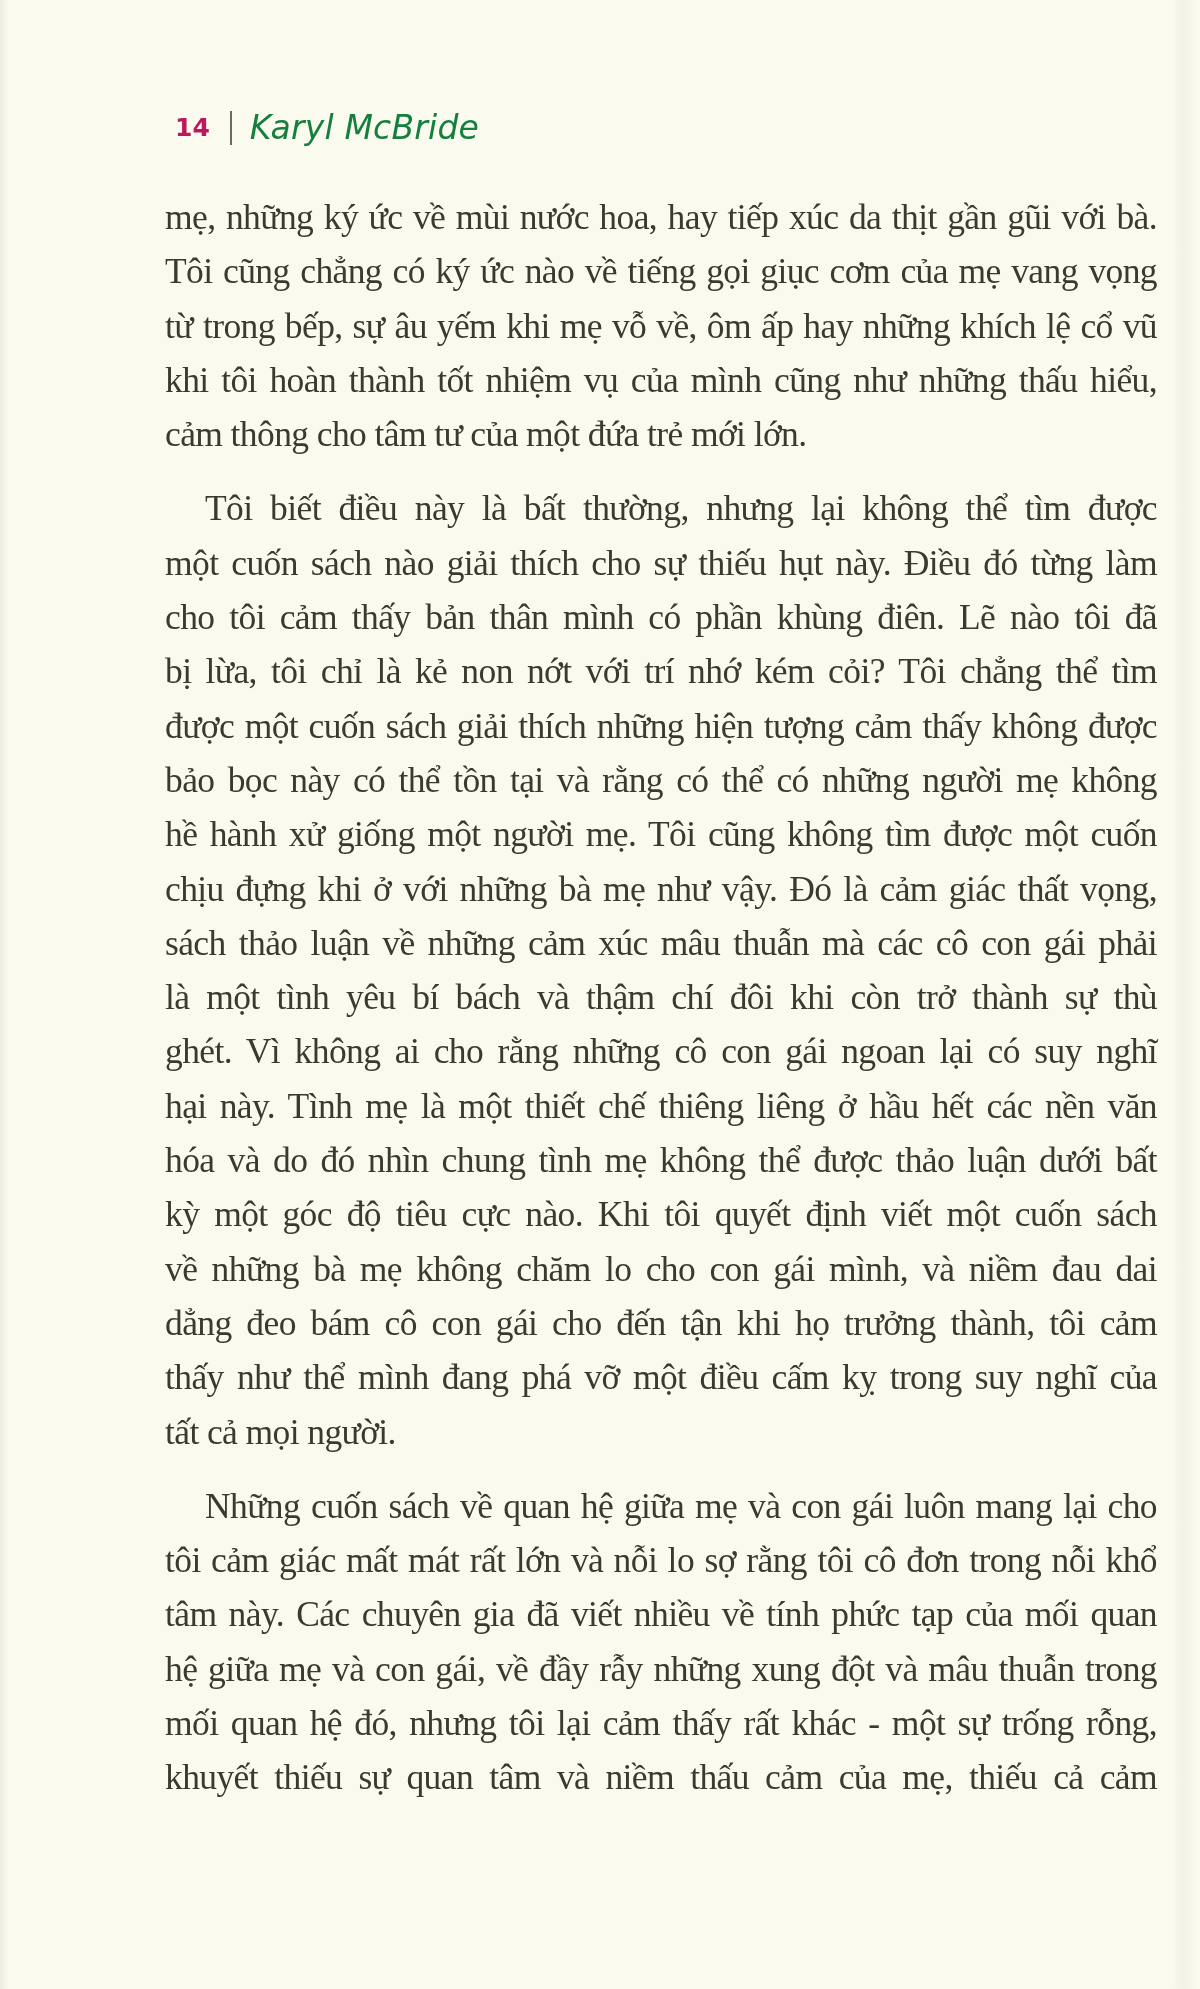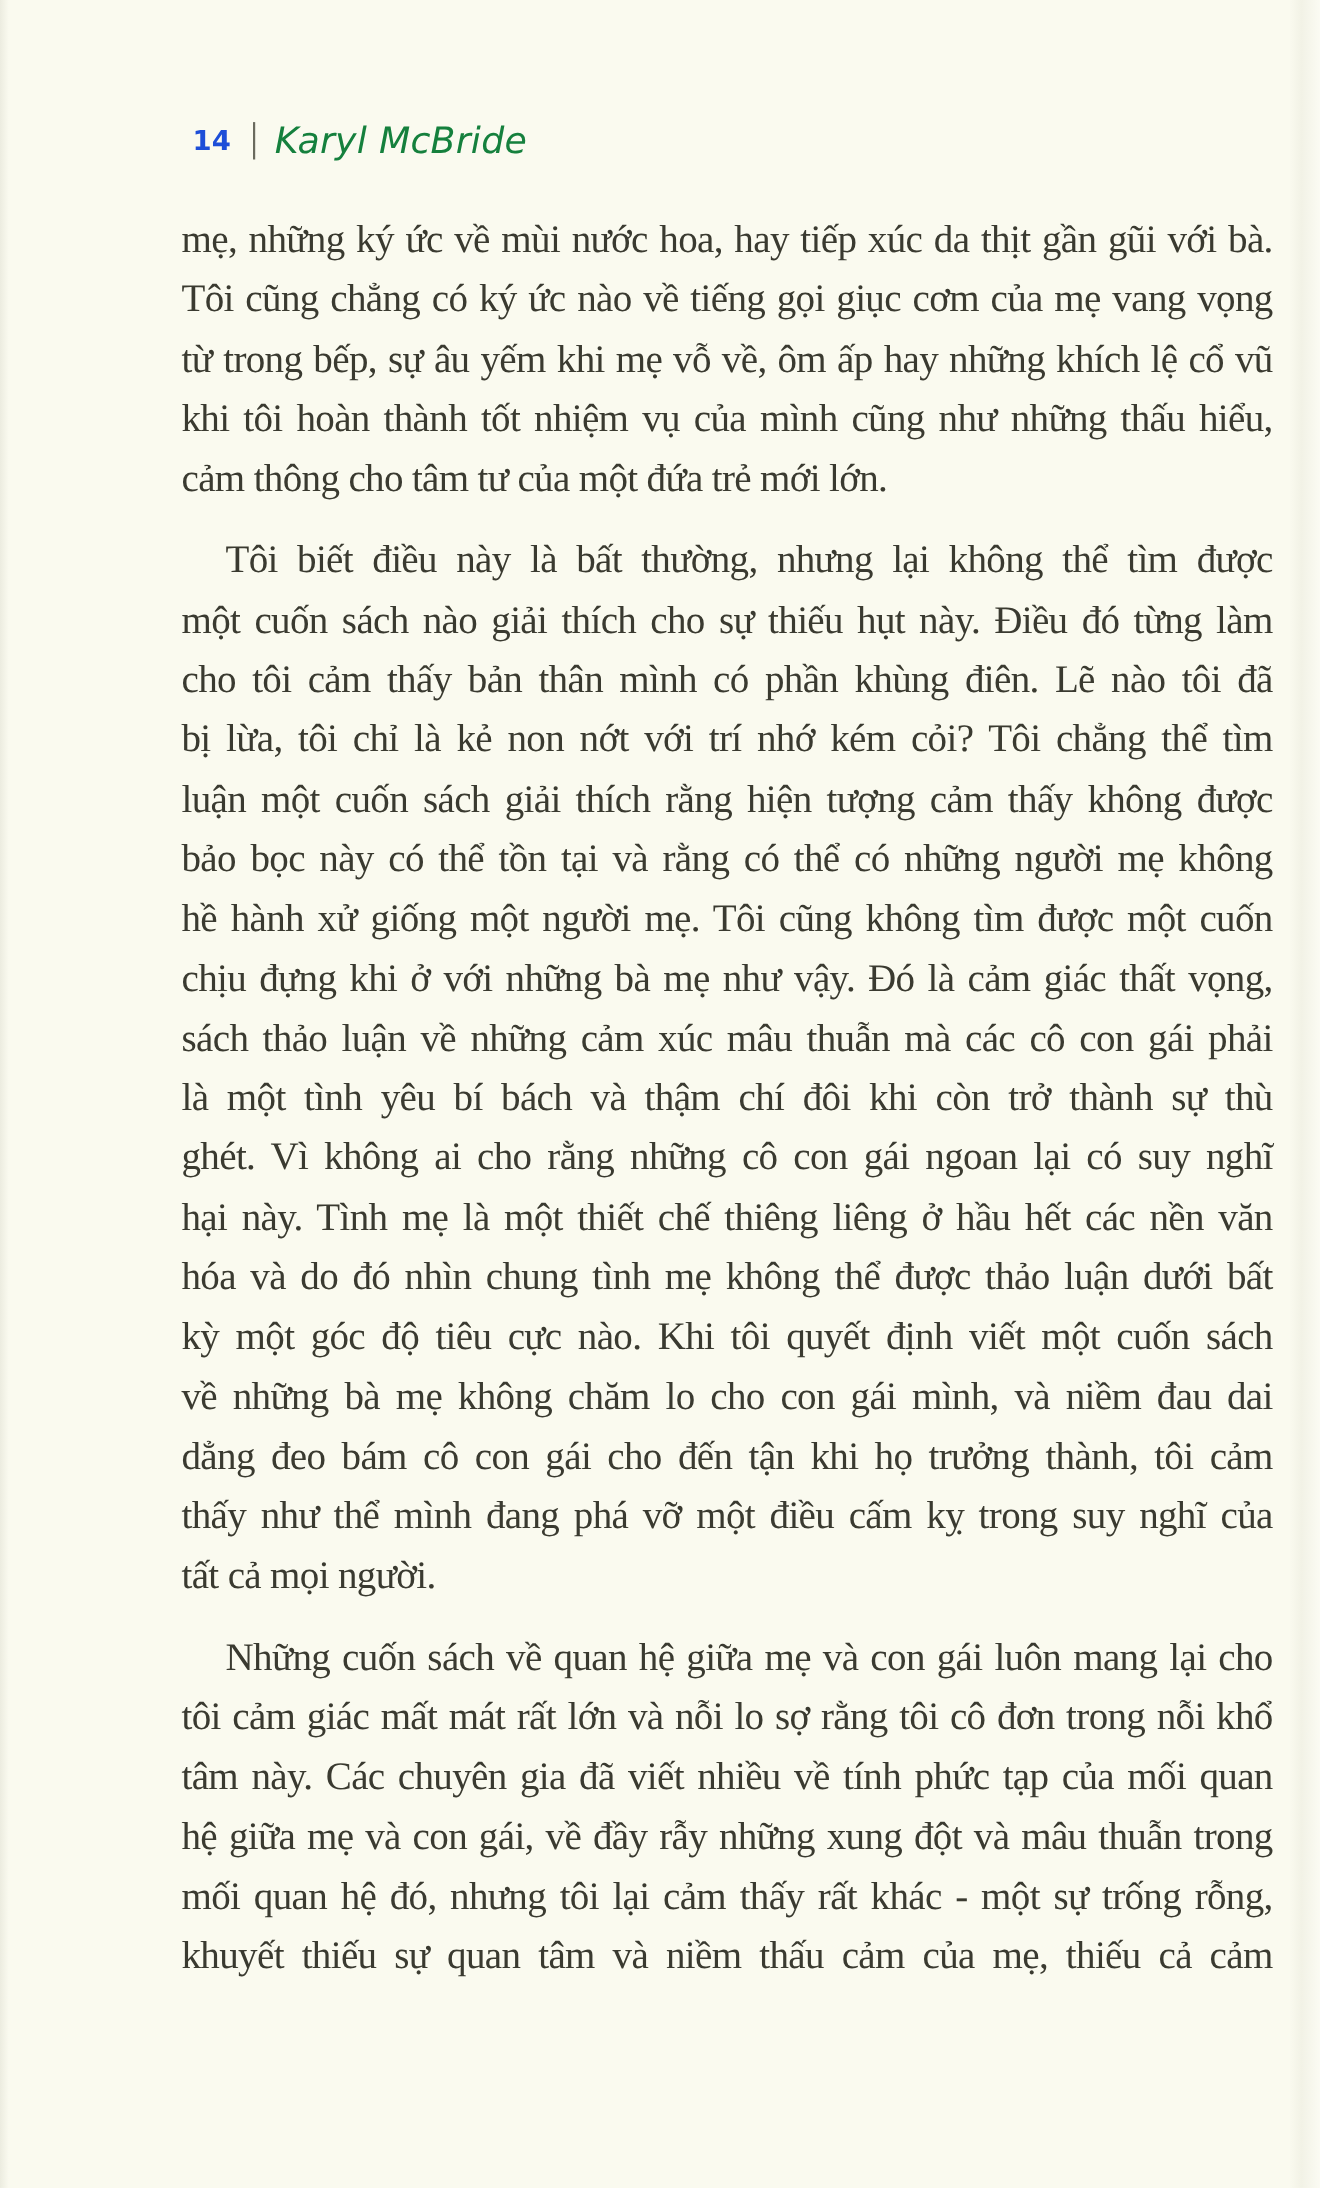--- a/index.html
+++ b/index.html
@@ -17,21 +17,21 @@
   .right-edge {
     position: absolute; right: 0; top: 0; width: 28px; height: 1989px;
     background: linear-gradient(to right, #fafaef, #f2f2e6 40%, #fbfbf3);
   }
   .running-head {
     position: absolute; left: 175px; top: 108px;
     display: flex; align-items: center;
     font-family: "DejaVu Sans", "Liberation Sans", sans-serif;
   }
   .page-number {
-    font-weight: bold; font-size: 25px; color: #1d4ed8;
+    font-weight: bold; font-size: 25px; color: #be185d;
   }
   .head-divider {
     display: inline-block; width: 2px; height: 34px; background: #6a6a5e;
     margin: 0 18px 0 20px;
   }
   .author-name {
     font-size: 33px; color: #15803d; font-weight: normal; letter-spacing: 0.2px; font-style: italic;
   }
   .body-text {
     position: absolute; left: 165px; top: 190px; width: 992px;
@@ -67,21 +67,21 @@
     <div class="line">khi tôi hoàn thành tốt nhiệm vụ của mình cũng như những thấu hiểu,</div>
     <div class="line last">cảm thông cho tâm tư của một đứa trẻ mới lớn.</div>
   </div>
   <div class="para-gap"></div>
 
   <div>
     <div class="line indent">Tôi biết điều này là bất thường, nhưng lại không thể tìm được</div>
     <div class="line">một cuốn sách nào giải thích cho sự thiếu hụt này. Điều đó từng làm</div>
     <div class="line">cho tôi cảm thấy bản thân mình có phần khùng điên. Lẽ nào tôi đã</div>
     <div class="line">bị lừa, tôi chỉ là kẻ non nớt với trí nhớ kém cỏi? Tôi chẳng thể tìm</div>
-    <div class="line">luận một cuốn sách giải thích rằng hiện tượng cảm thấy không được</div>
+    <div class="line">được một cuốn sách giải thích những hiện tượng cảm thấy không được</div>
     <div class="line">bảo bọc này có thể tồn tại và rằng có thể có những người mẹ không</div>
     <div class="line">hề hành xử giống một người mẹ. Tôi cũng không tìm được một cuốn</div>
     <div class="line">chịu đựng khi ở với những bà mẹ như vậy. Đó là cảm giác thất vọng,</div>
     <div class="line">sách thảo luận về những cảm xúc mâu thuẫn mà các cô con gái phải</div>
     <div class="line">là một tình yêu bí bách và thậm chí đôi khi còn trở thành sự thù</div>
     <div class="line">ghét. Vì không ai cho rằng những cô con gái ngoan lại có suy nghĩ</div>
     <div class="line">hại này. Tình mẹ là một thiết chế thiêng liêng ở hầu hết các nền văn</div>
     <div class="line">hóa và do đó nhìn chung tình mẹ không thể được thảo luận dưới bất</div>
     <div class="line">kỳ một góc độ tiêu cực nào. Khi tôi quyết định viết một cuốn sách</div>
     <div class="line">về những bà mẹ không chăm lo cho con gái mình, và niềm đau dai</div>

